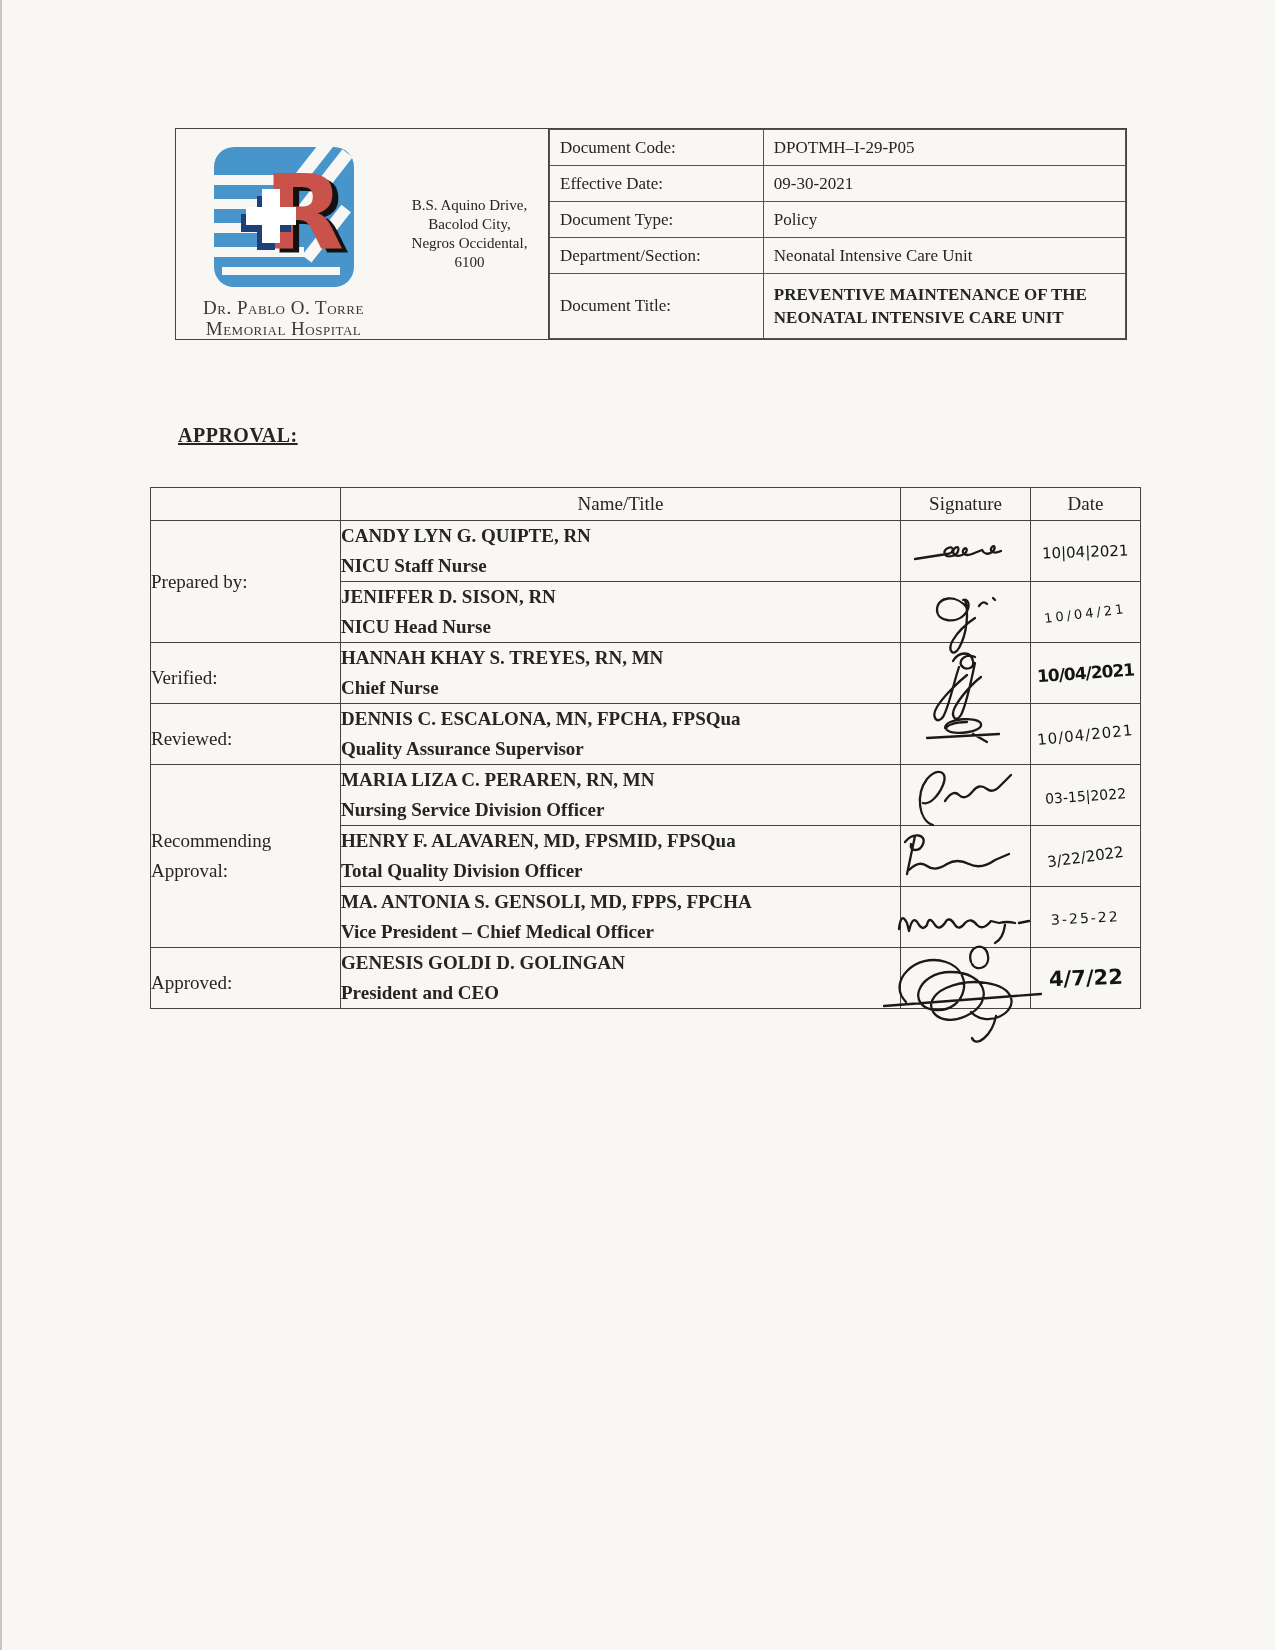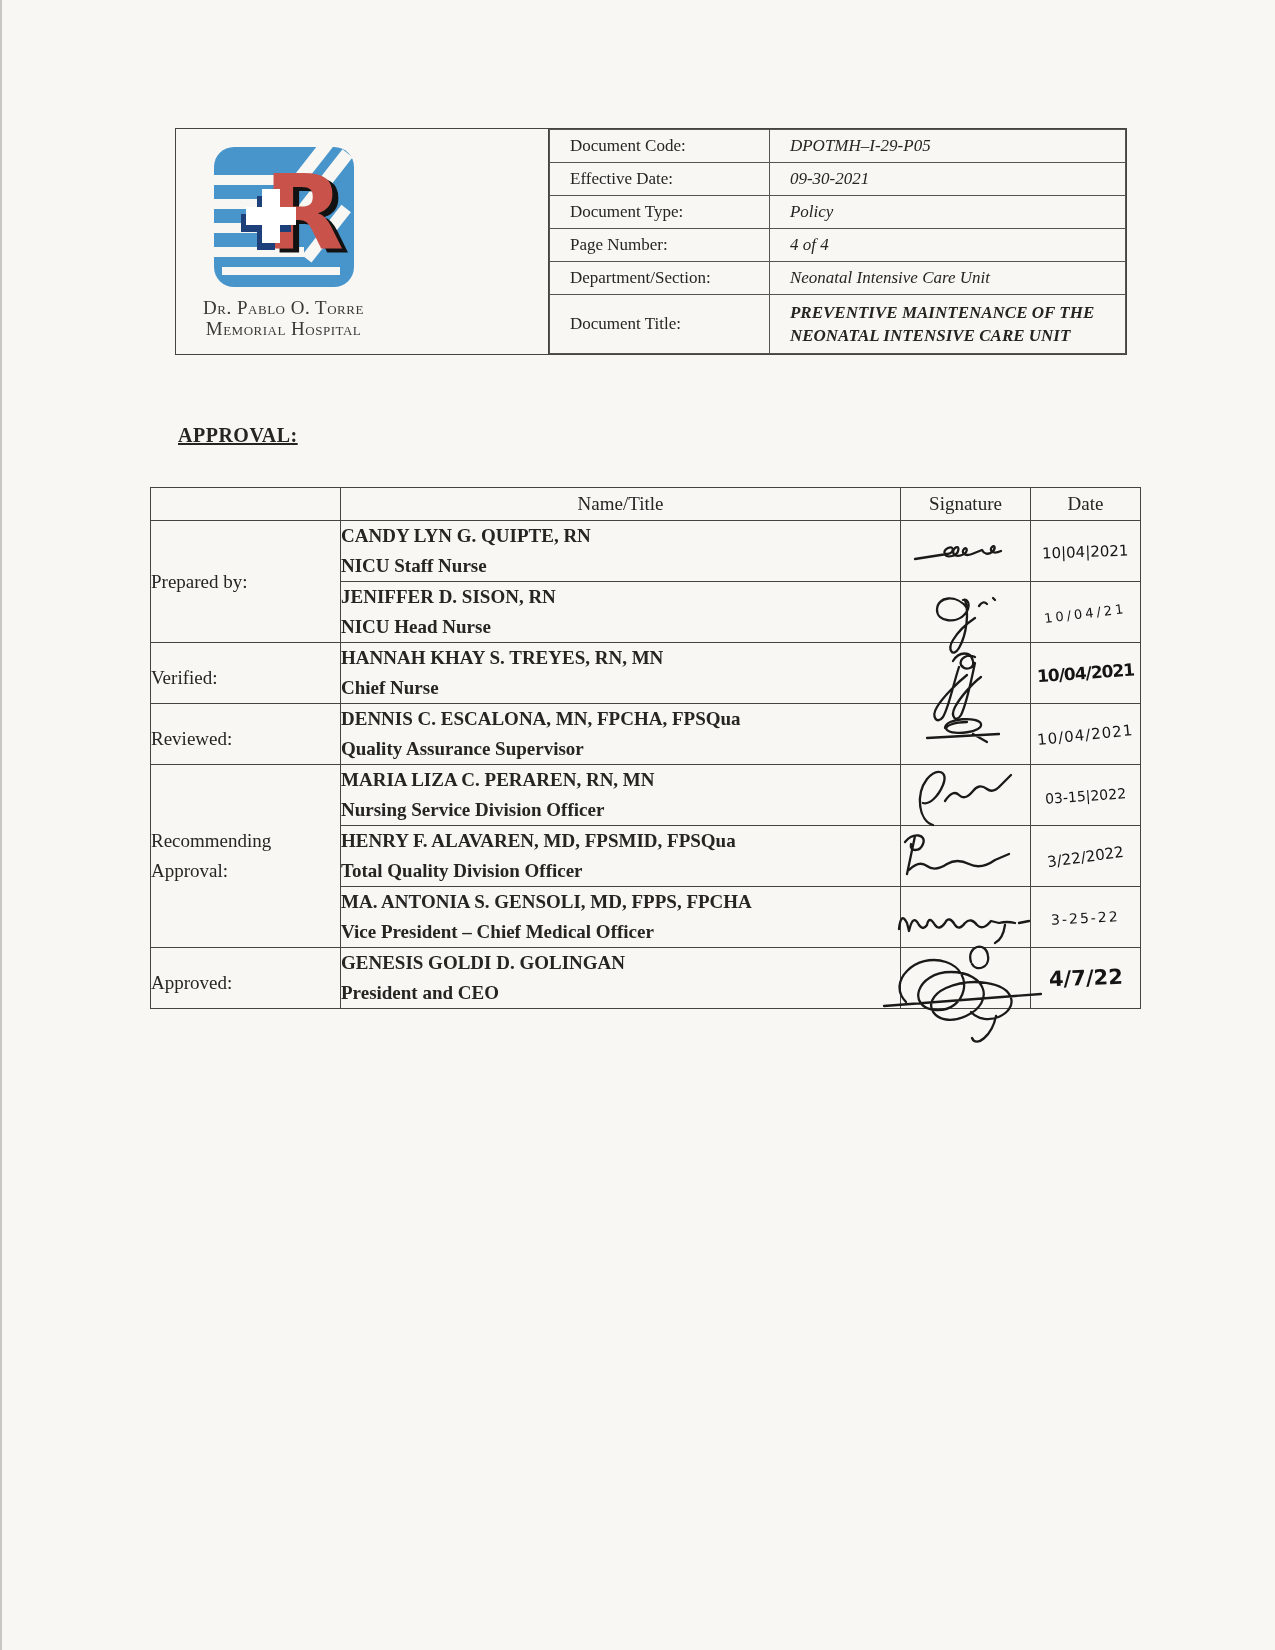--- a/index.html
+++ b/index.html
@@ -24,24 +24,24 @@
   }
   .logo-col{width:215px;text-align:center;padding-top:12px;}
   .hospital-name{margin-top:0;line-height:21px;font-size:19px;letter-spacing:.5px;font-variant:small-caps;color:#3a3936;}
   .addr-col{
     flex:1;display:flex;align-items:center;justify-content:center;
     text-align:center;font-size:15px;line-height:19px;padding:0 6px;
   }
   table.meta{flex:1;border-collapse:collapse;}
   table.meta td{
     border:1.4px solid #55544f;
-    font-size:17px;padding:6px 10px 6px 20px;vertical-align:middle;
+    font-size:17px;padding:6px 10px 6px 10px;vertical-align:middle;
   }
   table.meta td.lbl{width:195px;}
-  table.meta td.val{width:350px;font-style:italic;}
+  table.meta td.val{width:350px;}
   table.meta tr:last-child td.val{font-weight:bold;line-height:23px;}
 
   
   .approval-heading{
     position:absolute;left:178px;top:424px;
     font-size:20px;font-weight:bold;letter-spacing:.5px;
     text-decoration:underline;
   }
 
   
@@ -117,39 +117,43 @@
 
           <path d="M38 66 h16 v-18 h18 v18 h16 v18 h-16 v18 h-18 v-18 h-16 z" fill="#1d3f7a" transform="translate(-5,7)"></path>
 
           <path d="M38 66 h16 v-18 h18 v18 h16 v18 h-16 v18 h-18 v-18 h-16 z" fill="#ffffff"></path>
         </svg>
         <div class="hospital-name">
           <div>Dr. Pablo O. Torre</div>
           <div>Memorial Hospital</div>
         </div>
       </div>
+      <div class="addr-col">
+        <div>
+          <div>B.S. Aquino Drive,</div>
+          <div>Bacolod City,</div>
+          <div>Negros Occidental,</div>
+          <div>6100</div>
+        </div>
+      </div>
     </div>
 
     <table class="meta">
       <tbody>
           <tr>
         <td class="lbl">Document Code:</td>
         <td class="val">DPOTMH–I-29-P05</td>
       </tr>
       <tr>
         <td class="lbl">Effective Date:</td>
         <td class="val">09-30-2021</td>
       </tr>
       <tr>
         <td class="lbl">Document Type:</td>
         <td class="val">Policy</td>
-      </tr>
-      <tr>
-        <td class="lbl">Page Number:</td>
-        <td class="val">4 of 4</td>
       </tr>
       <tr>
         <td class="lbl">Department/Section:</td>
         <td class="val">Neonatal Intensive Care Unit</td>
       </tr>
       <tr>
         <td class="lbl">Document Title:</td>
         <td class="val">PREVENTIVE MAINTENANCE OF THE NEONATAL INTENSIVE CARE UNIT</td>
       </tr>
     </tbody>

